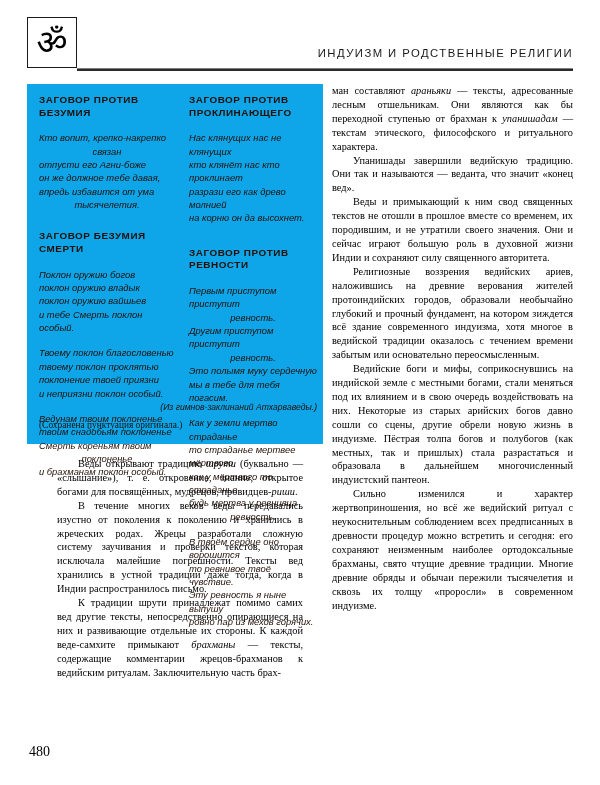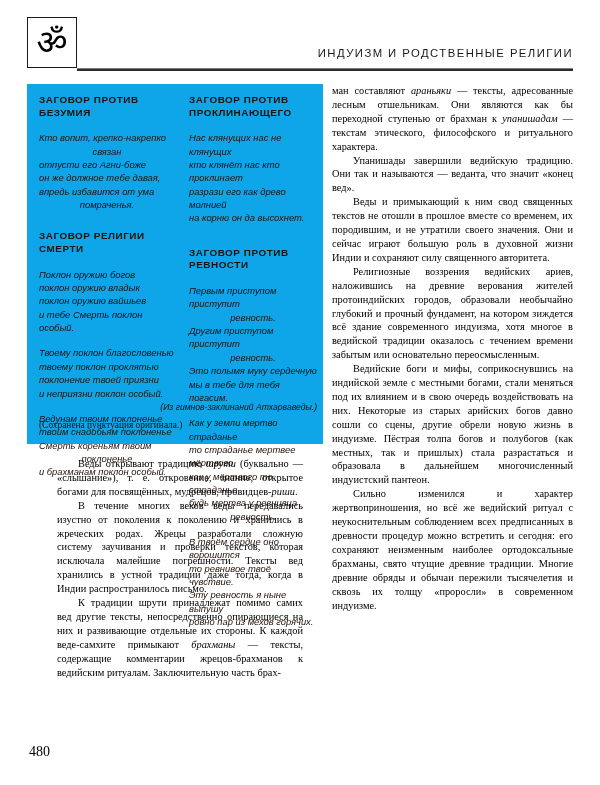--- a/index.html
+++ b/index.html
@@ -185,24 +185,24 @@
     <div class="sidebar-inner">
 
       <div class="sb-col sb-col-left">
         <div class="spell-title">ЗАГОВОР ПРОТИВ БЕЗУМИЯ</div>
         <div class="verse">
           <span>Кто вопит, крепко-накрепко</span>
           <span class="ind">связан</span>
           <span>отпусти его Агни-боже</span><br>
           <span>он же должное тебе давая,</span><br>
           <span>впредь избавится от ума</span>
-          <span class="ind">помраченья.</span>
-        </div>
-
-        <div class="spell-title gap">ЗАГОВОР РЕЛИГИИ СМЕРТИ</div>
+          <span class="ind">тысячелетия.</span>
+        </div>
+
+        <div class="spell-title gap">ЗАГОВОР БЕЗУМИЯ СМЕРТИ</div>
         <div class="verse pre" style="white-space:pre-line">Поклон оружию богов
 поклон оружию владык
 поклон оружию вайшьев
 и тебе Смерть поклон особый.</div>
         <div class="verse pre" style="white-space:pre-line">Твоему поклон благословенью
 твоему поклон проклятью
 поклонение твоей приязни
 и неприязни поклон особый.</div>
         <div class="verse">
           <span>Ведунам твоим поклоненье</span><br>

